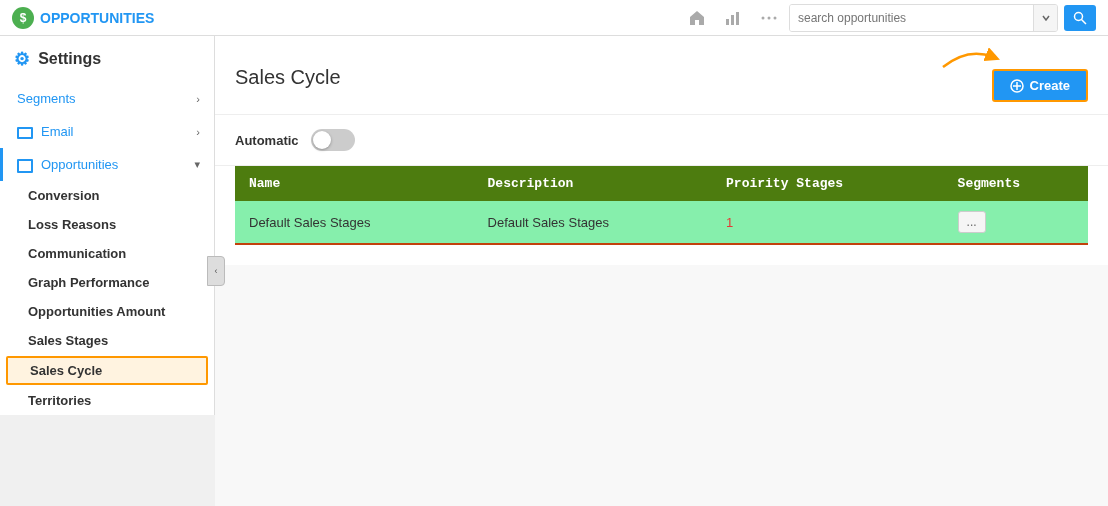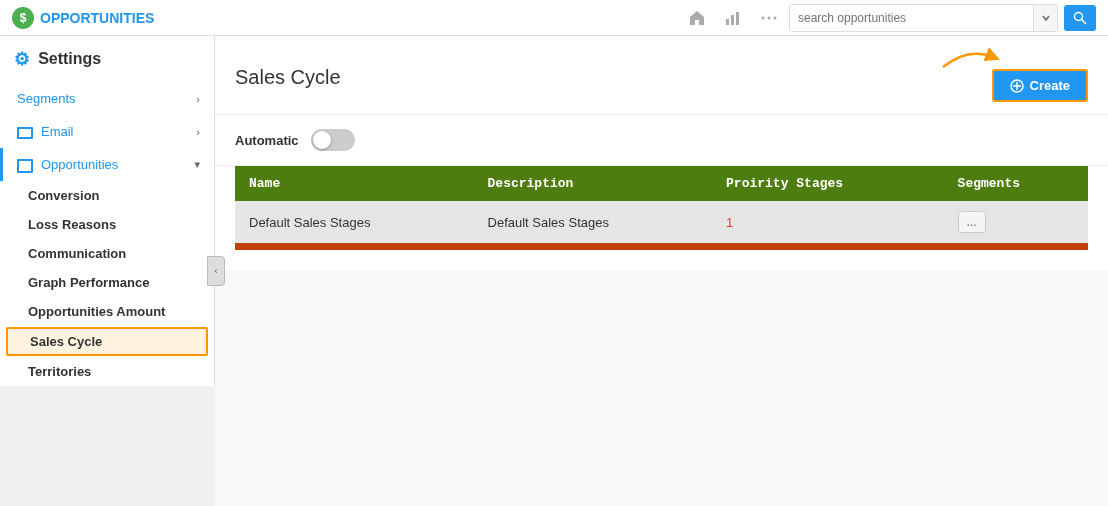--- a/index.html
+++ b/index.html
@@ -267,22 +267,22 @@
       color: white;
       font-family: Liberation Mono, monospace;
     }
     thead th {
       padding: 10px 14px;
       text-align: left;
       font-size: 13px;
       font-weight: 600;
     }
     tbody tr {
-      border-bottom: 7px solid #c2410c;
-      background: #e5e5e5;
+      border-bottom: 2px solid #c2410c;
+      background: #86efac;
     }
     tbody td {
       padding: 10px 14px;
       font-size: 13px;
       color: #333;
     }
     .priority-score { color: #e53935; }
     .actions-btn {
       border: 1px solid #ccc;
       background: #f5f5f5;
@@ -401,20 +401,23 @@
         <span>Loss Reasons</span>
       </div>
       <div class="sidebar-sub-item">
         <span>Communication</span>
       </div>
       <div class="sidebar-sub-item">
         <span>Graph Performance</span>
       </div>
       <div class="sidebar-sub-item">
         <span>Opportunities Amount</span>
+      </div>
+      <div class="sidebar-sub-item">
+        <span>Sales Stages</span>
       </div>
       <div class="sidebar-sub-item active">
         <span>Sales Cycle</span>
       </div>
       <div class="sidebar-sub-item">
         <span>Territories</span>
       </div>
     </div>
     <div class="collapse-btn">‹</div>
   </div>

